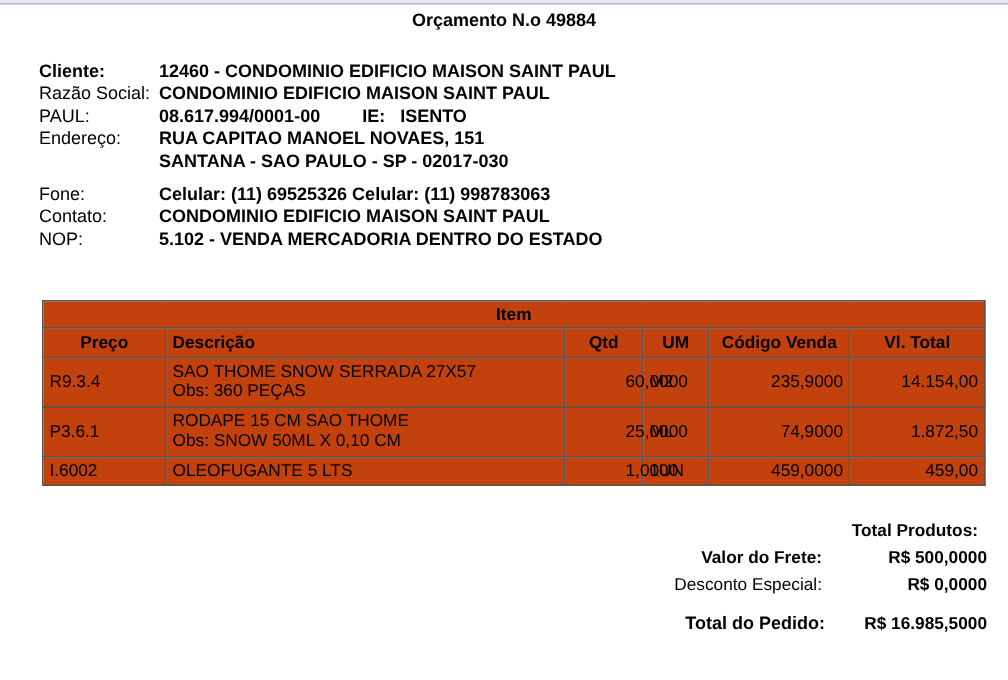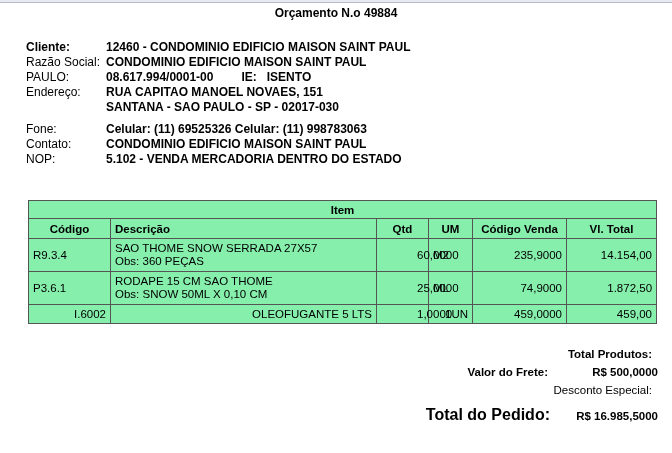--- a/index.html
+++ b/index.html
@@ -77,21 +77,21 @@
     width: 628px;
     border-collapse: collapse;
     font-size: 11.5px;
     table-layout: fixed;
   }
   .items-table td, .items-table th {
     border: 1px solid #555555;
     padding: 1px 4px;
     vertical-align: middle;
     font-weight: normal;
-    background: #86efac;
+    background: #c2410c;
   }
   .items-table .grouphead {
     text-align: center;
     font-weight: bold;
     height: 15px;
     font-size: 11.5px;
   }
   .items-table thead .colhead {
     text-align: center;
     font-weight: bold;
@@ -108,21 +108,21 @@
   .c-total  { width: 90px; }
 
   td.cell-codigo { text-align: left; }
   td.cell-desc   { text-align: left; line-height: 13px; }
   td.cell-qtd    { text-align: right; padding-left: 40px; }
   td.cell-um     { text-align: left; }
   td.cell-preco  { text-align: right; }
   td.cell-total  { text-align: right; }
   .obs-line { display: block; }
   tr.row-tall td { height: 30px; }
-  tr.row-short td { height: 16px; text-align: right; }
+  tr.row-short td { height: 16px; }
 
   
   .totals {
     position: absolute;
     top: 345px;
     left: 400px;
     width: 258px;
   }
   .total-row {
     display: flex;
@@ -148,21 +148,21 @@
   .grand-row {
     display: flex;
     align-items: baseline;
     justify-content: flex-end;
     height: 24px;
     line-height: 24px;
     margin-top: 4px;
     white-space: nowrap;
   }
   .grand-label {
-    font-size: 16px;
+    font-size: 12px;
     font-weight: bold;
     padding-right: 4px;
   }
   .grand-value {
     font-size: 11.5px;
     font-weight: bold;
     width: 104px;
     text-align: right;
   }
 </style>
@@ -181,21 +181,21 @@
       <span class="info-label bold">Cliente:</span>
       <span class="info-value bold">12460 - CONDOMINIO EDIFICIO MAISON SAINT PAUL</span>
     </div>
 
     <div class="info-row">
       <span class="info-label">Razão Social:</span>
       <span class="info-value">CONDOMINIO EDIFICIO MAISON SAINT PAUL</span>
     </div>
 
     <div class="info-row">
-      <span class="info-label">PAULO:</span>
+      <span class="info-label">PAUL:</span>
       <span class="info-value">08.617.994/0001-00</span>
       <span class="inline-gap"></span>
       <span class="info-value">IE:</span>
       <span class="inline-gap-sm"></span>
       <span class="info-value">ISENTO</span>
     </div>
 
     <div class="info-row">
       <span class="info-label">Endereço:</span>
       <span class="info-value">RUA CAPITAO MANOEL NOVAES, 151</span>
@@ -232,21 +232,21 @@
         <col class="c-qtd">
       <col class="c-um">
         <col class="c-preco">
         <col class="c-total">
     </colgroup>
     <thead>
       <tr>
         <th class="grouphead" colspan="6">Item</th>
       </tr>
       <tr>
-        <th class="colhead">Código</th>
+        <th class="colhead">Preço</th>
         <th class="colhead left">Descrição</th>
         <th class="colhead">Qtd</th>
         <th class="colhead">UM</th>
         <th class="colhead">Código Venda</th>
         <th class="colhead">Vl. Total</th>
       </tr>
     </thead>
     <tbody>
       <tr class="row-tall">
         <td class="cell-codigo">R9.3.4</td>
@@ -286,20 +286,21 @@
   <div class="totals">
     <div class="total-row">
       <span class="total-label">Total Produtos:</span>
     </div>
     <div class="total-row">
       <span class="total-label">Valor do Frete:</span>
       <span class="total-value">R$ 500,0000</span>
     </div>
     <div class="total-row">
       <span class="total-label plain">Desconto Especial:</span>
+      <span class="total-value">R$ 0,0000</span>
     </div>
     <div class="grand-row">
       <span class="grand-label">Total do Pedido:</span>
       <span class="grand-value">R$ 16.985,5000</span>
     </div>
   </div>
 
 </div>
 
 </body></html>

